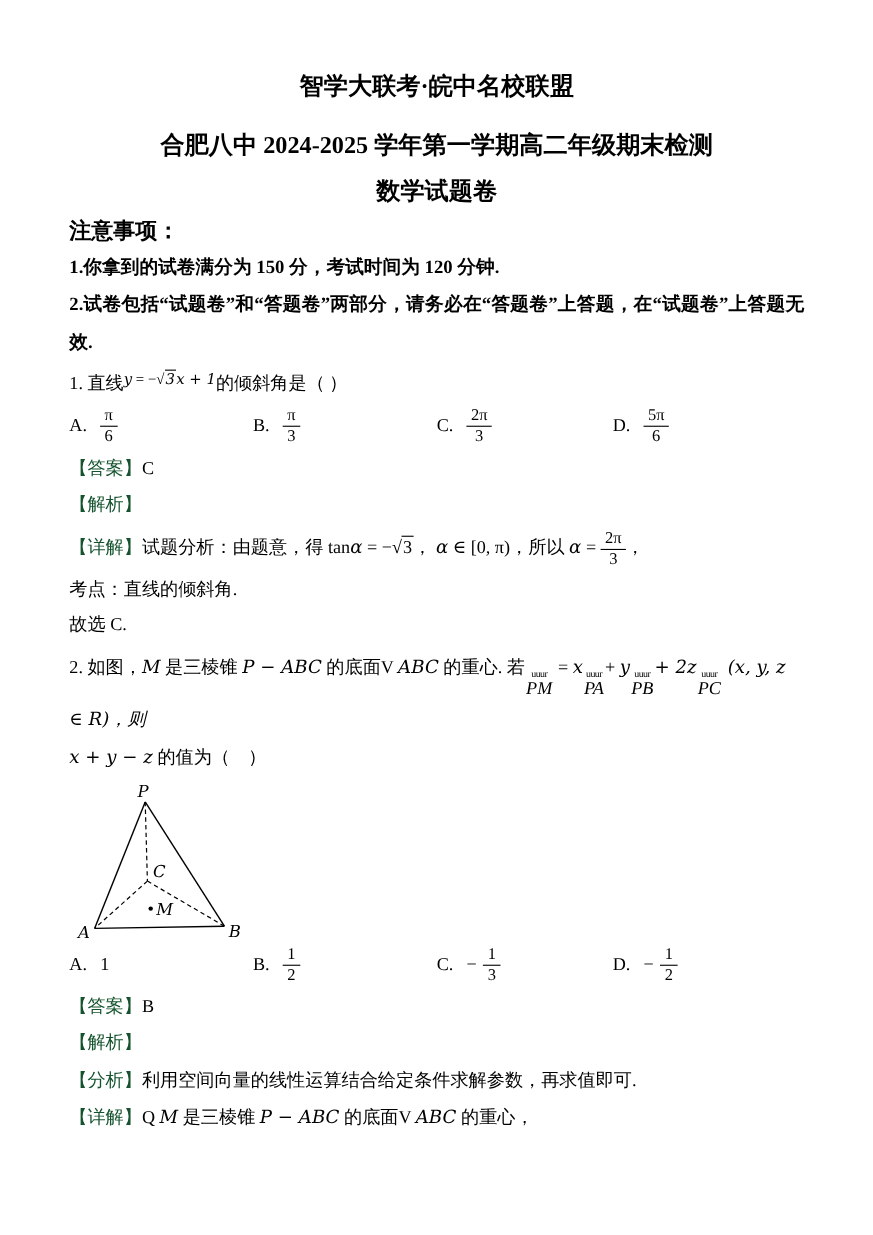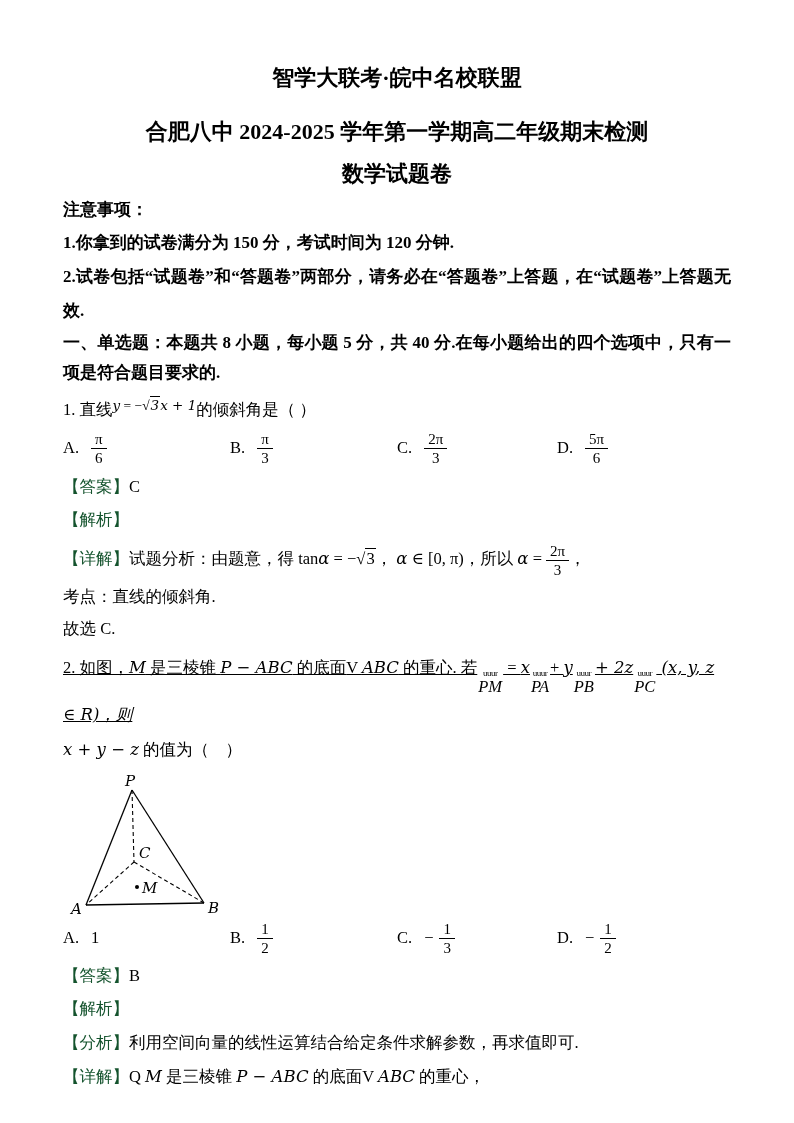--- a/index.html
+++ b/index.html
@@ -8,21 +8,21 @@
     width:794px;height:1106px;
     box-sizing:border-box;
     padding:64px 63px 0 63px;
     background:#fff;
     color:#000;
     font-family:"Liberation Serif","DejaVu Serif",serif;
     overflow:hidden;
   }
   .t{ text-align:center;font-weight:bold;font-size:22px;line-height:28px;margin:0; }
   .t1{margin-bottom:26px;} .t2{margin-bottom:14px;} .t3{margin-bottom:6px;text-align:center;}
-  .notice-h{font-size:17px;line-height:32px;font-weight:bold;margin:0;}
+  .notice-h{font-size:20px;line-height:32px;font-weight:bold;margin:0;}
   .bpara{font-size:17px;line-height:34px;font-weight:bold;margin:0;text-align:justify;}
   .spara{font-size:17px;line-height:30px;font-weight:bold;margin:0;text-align:justify;}
   .stem{font-size:16.5px;line-height:30px;margin:0;}
   .q2stem{font-size:16.5px;line-height:38px;margin:0;}
   .q2stem2{font-size:16.5px;line-height:32px;margin:0;}
   .mi{font-style:italic;font-family:"DejaVu Serif","Liberation Serif",serif;}
   .smath{font-size:13.5px;vertical-align:5px;}
   .rad{border-top:1px solid #000;padding:0 1px;}
   .blue{color:#14532d;}
   .ansline{font-size:16.5px;line-height:32px;margin:0;}
@@ -47,21 +47,20 @@
 <div class="page">
 
   <p class="t t1">智学大联考·皖中名校联盟</p>
   <p class="t t2">合肥八中 2024-2025 学年第一学期高二年级期末检测</p>
   <p class="t t3">数学试题卷</p>
 
   <p class="notice-h">注意事项：</p>
   <p class="bpara">1.你拿到的试卷满分为 150 分，考试时间为 120 分钟.</p>
   <p class="bpara">2.试卷包括“试题卷”和“答题卷”两部分，请务必在“答题卷”上答题，在“试题卷”上答题无效.</p>
 
-  <p class="spara">一、单选题：本题共 8 小题，每小题 5 分，共 40 分.在每小题给出的四个选项中，只有一项是符合题目要求的.</p>
 
   <p class="stem" style="margin-top:2px;">
     <span>1. 直线</span><span class="smath"><span class="mi">y</span><span> = −</span><span><span>√</span><span class="rad mi">3</span></span><span class="mi">x + 1</span></span><span>的倾斜角是（ ）</span>
   </p>
 
   <div class="opts">
     <div class="opt">
       <span>A.</span>
       <span class="frac">
           <span class="fn">π</span>
@@ -98,21 +97,21 @@
     <span class="blue">【解析】</span>
   </p>
 
   <p class="mathline">
     <span class="blue">【详解】</span><span>试题分析：由题意，得 tan</span><span class="mi">α</span><span> = −</span><span><span>√</span><span class="rad">3</span></span><span>，  </span><span class="mi">α</span><span> ∈ [0, π)，所以 </span><span class="mi">α</span><span> = </span><span class="frac"><span class="fn">2π</span><span class="fd">3</span></span><span>，</span>
   </p>
 
   <p class="cline">考点：直线的倾斜角.</p>
   <p class="cline">故选 C.</p>
 
-  <p class="q2stem" style="margin-top:4px;text-decoration:underline;">
+  <p class="q2stem" style="margin-top:4px;">
     <span>2. 如图，</span><span class="mi">M</span><span> 是三棱锥 </span><span class="mi">P − ABC</span><span> 的底面</span><span>V </span><span class="mi">ABC</span><span> 的重心. 若</span><span class="vec">
         <span class="va">uuur</span>
         <span class="vb">PM</span>
       </span><span> = </span><span class="mi">x</span><span class="vec">
         <span class="va">uuur</span>
         <span class="vb">PA</span>
       </span><span>+ </span><span class="mi">y</span><span class="vec">
         <span class="va">uuur</span>
         <span class="vb">PB</span>
       </span><span class="mi">+ 2z</span><span class="vec">

